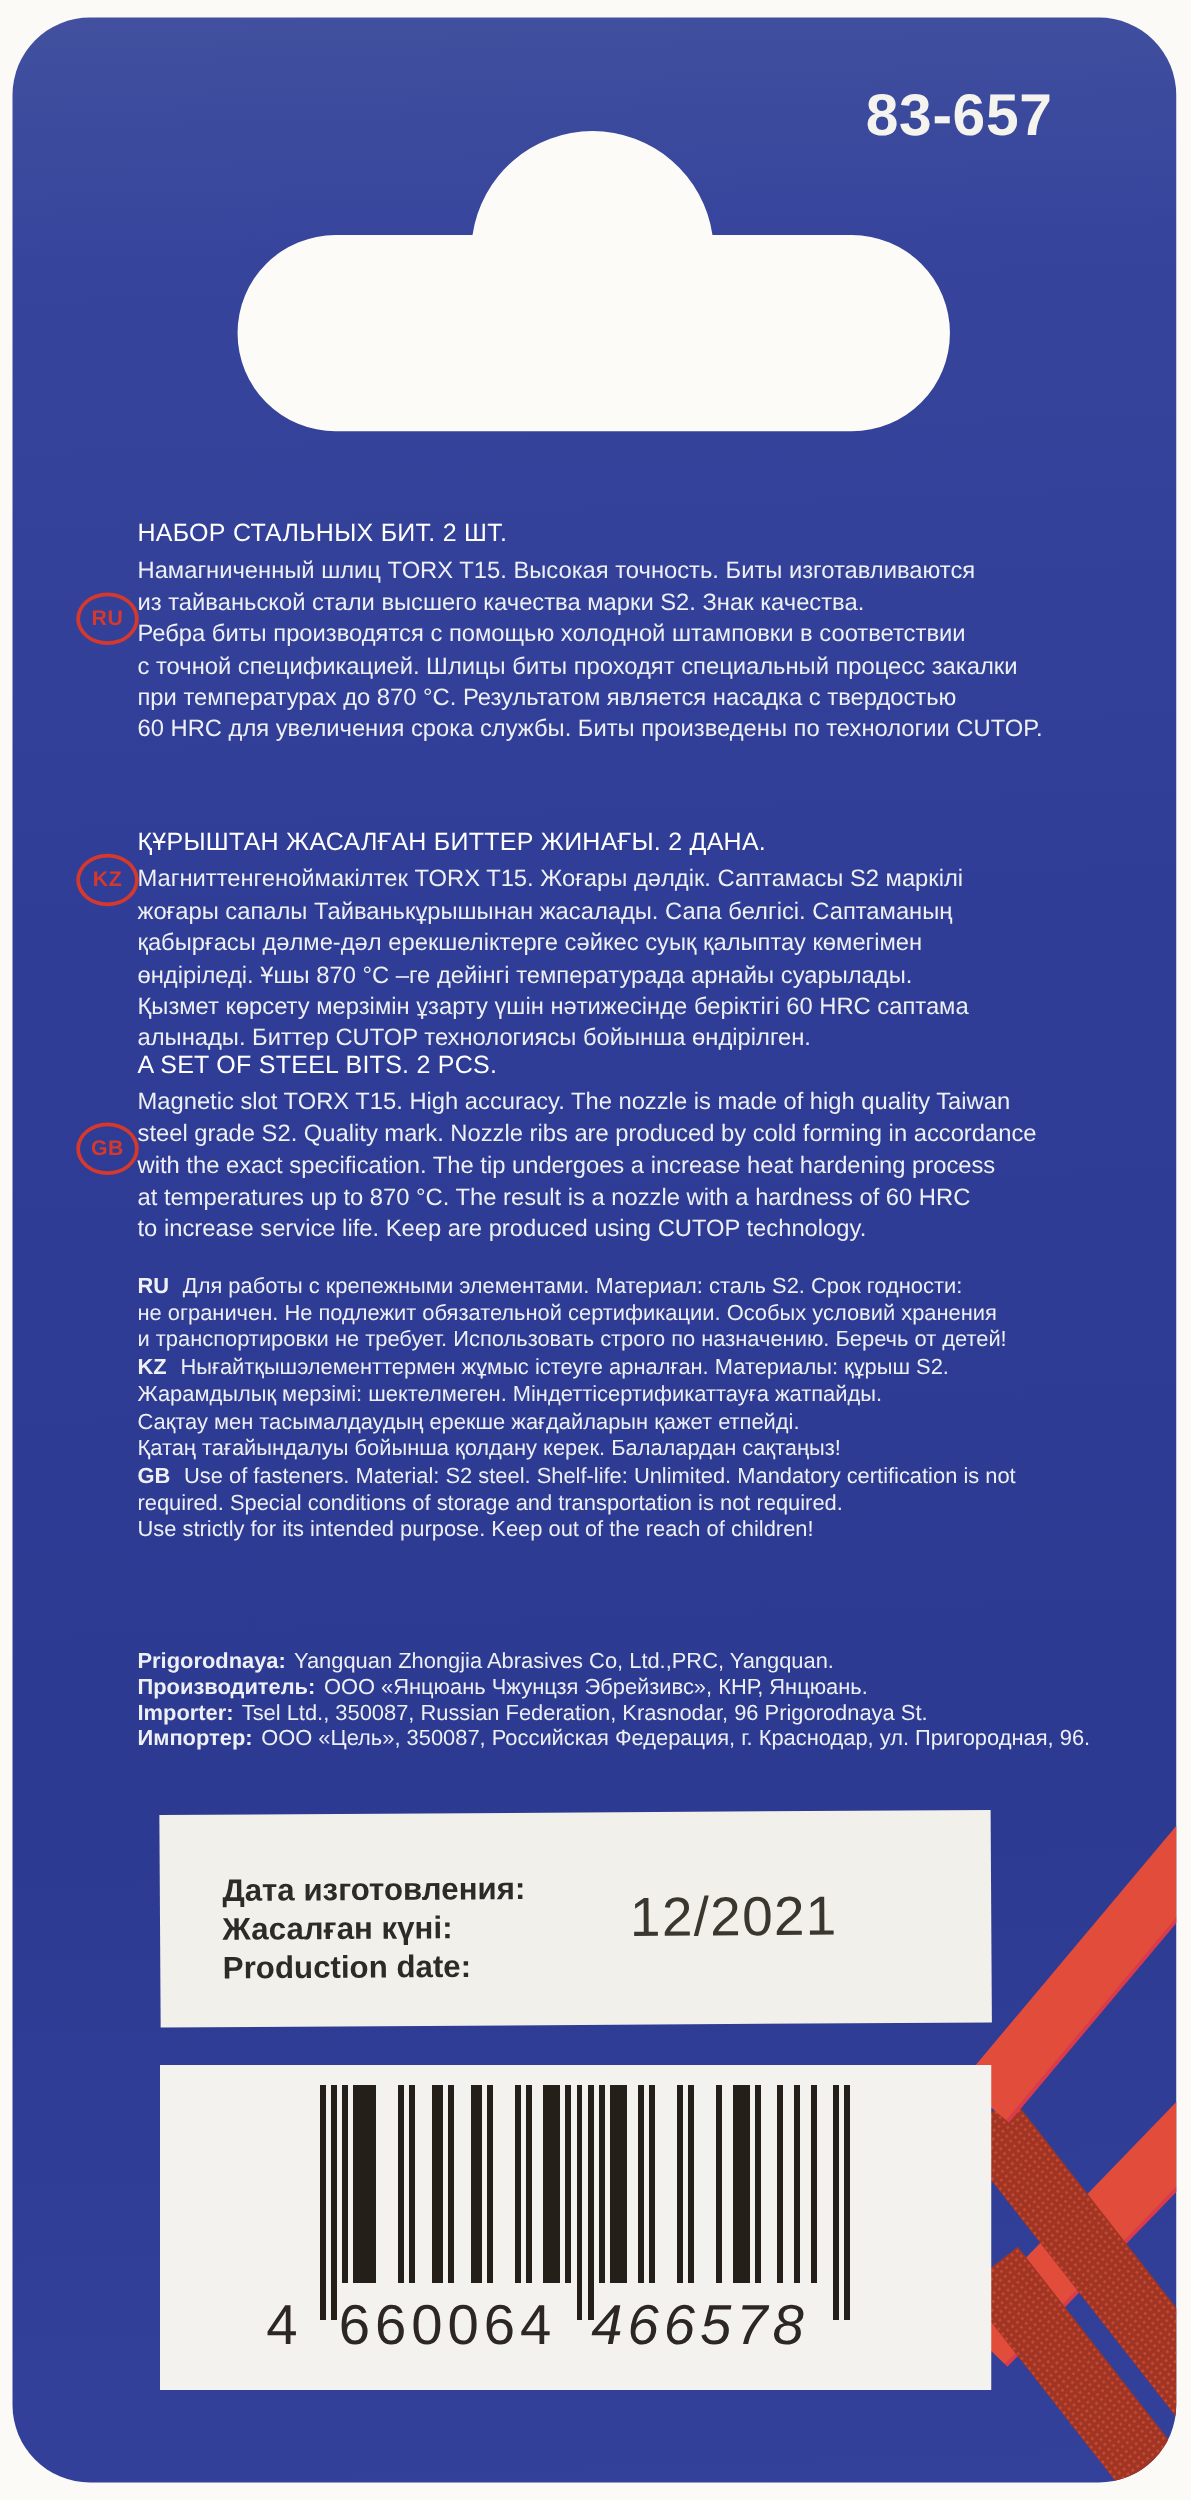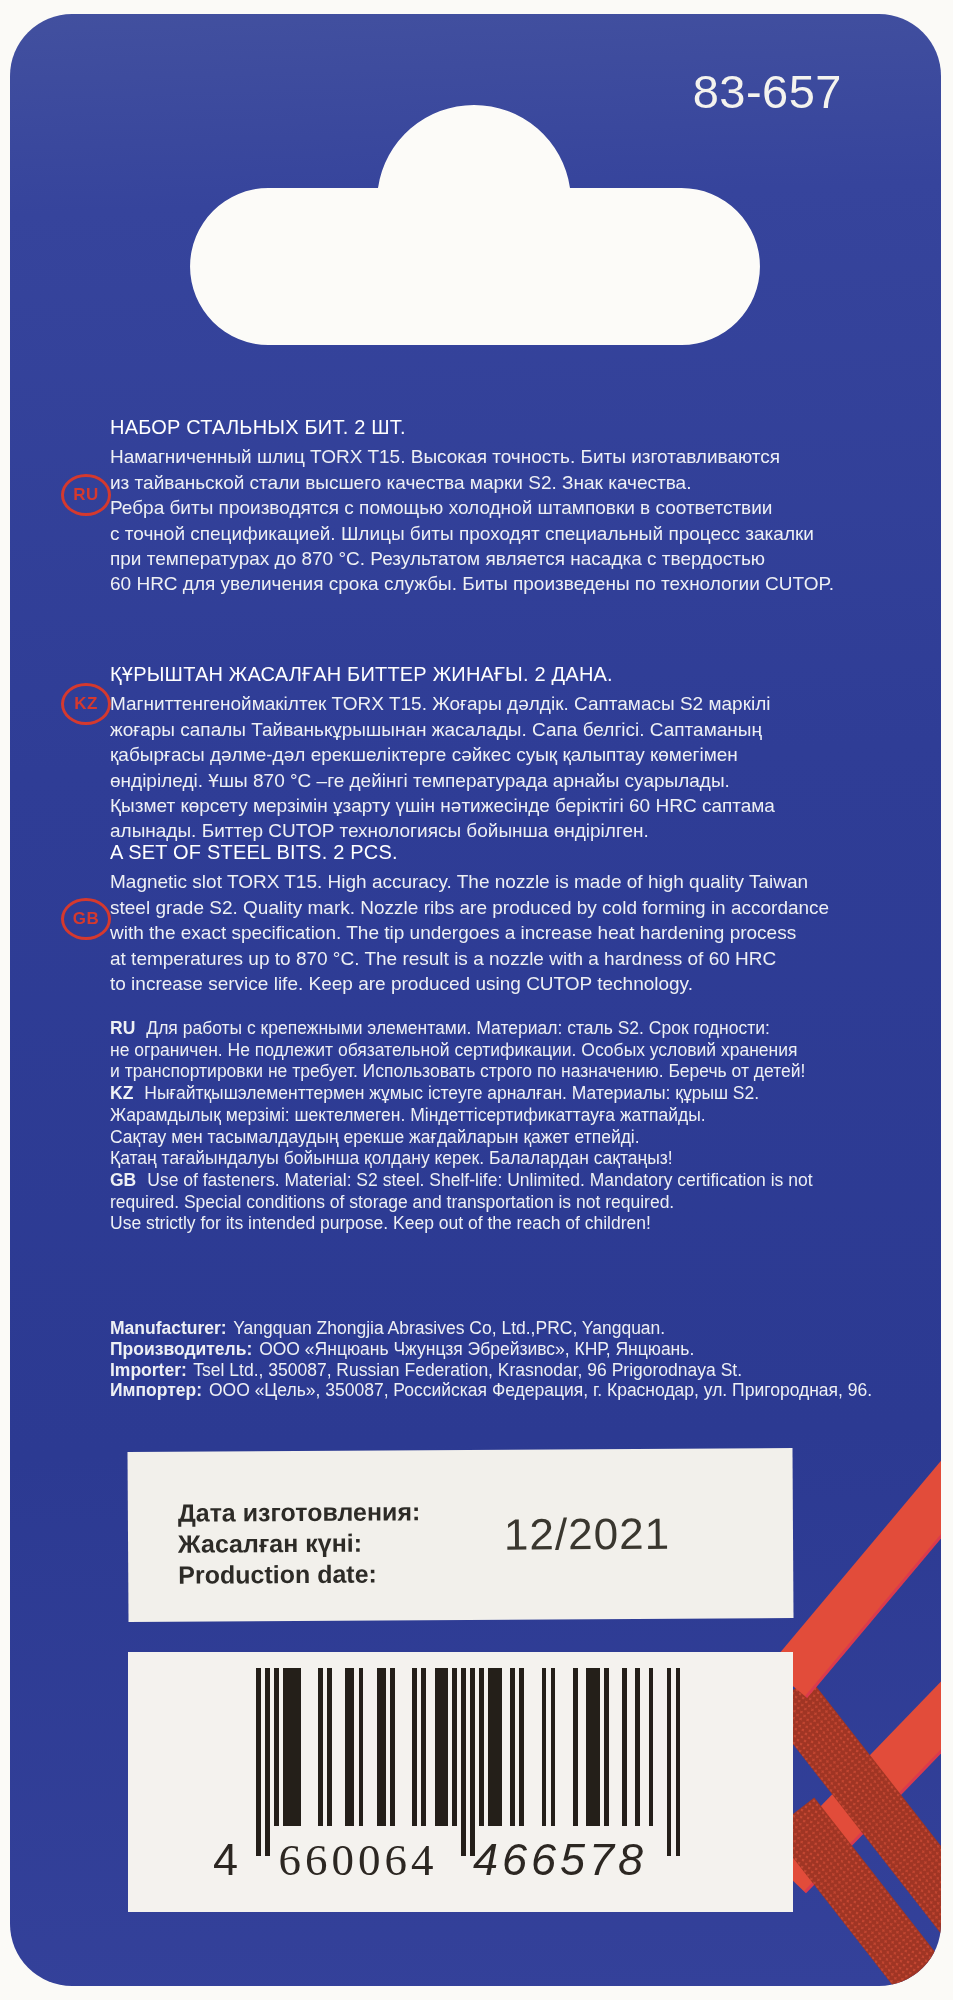--- a/index.html
+++ b/index.html
@@ -11,21 +11,21 @@
   .card{
     position:absolute;left:10px;top:14px;width:931px;height:1972px;
     border-radius:62px;overflow:hidden;
     background:linear-gradient(178deg,#42509f 0%,#36449c 10%,#2f3d96 38%,#2c3a92 72%,#34419a 100%);
   }
   
   .euroslot{position:absolute;left:0;top:0;z-index:1;}
   
   .code{
     position:absolute;top:50px;right:99px;z-index:1;
-    font-size:47px;font-weight:normal;color:#f4f3ee;letter-spacing:0.5px;
+    font-size:47px;font-weight:bold;color:#f4f3ee;letter-spacing:0.5px;
   }
   
   .badge{
     position:absolute;left:51px;width:44px;height:36px;z-index:1;
     border:3px solid var(--accent-red,#d5392e);border-radius:50%;
     color:var(--accent-red,#d5392e);font-weight:bold;font-size:17px;
     display:flex;align-items:center;justify-content:center;letter-spacing:.5px;
   }
   .badge-ru{top:460px}.badge-kz{top:669px}.badge-gb{top:884px}
   
@@ -61,21 +61,21 @@
                    color:#2d2b27;line-height:31px;}
   .datebox .labels .tline{font-weight:bold;}
   .stamp{position:absolute;left:376px;top:60px;font-size:44px;color:#3a372f;letter-spacing:1px;}
   .barcodebox{
     position:absolute;left:118px;top:1638px;width:665px;height:260px;z-index:2;
     background:#f4f2ee;
   }
   #barcode-svg{position:absolute;left:128px;top:16px;width:424px;height:192px;overflow:visible;}
   .bcd{position:absolute;top:182px;font-size:45px;color:#2c2722;}
   .bcd1{left:62px;width:48px;text-align:right;}
-  .bcd2{left:140px;width:180px;text-align:center;letter-spacing:4px;font-family:Liberation Serif, serif;}
+  .bcd2{left:140px;width:180px;text-align:center;letter-spacing:4px;}
   .bcd3{left:340px;width:184px;text-align:center;letter-spacing:4px;font-style:italic;}
 </style>
 </head>
 <body>
 
 <div class="card">
 
   <div class="stripes">
     <div class="stripe s-bright st-b2"></div>
     <div class="stripe s-dark st-d1"></div>
@@ -136,21 +136,21 @@
       <div class="tline"><b>KZ</b>Нығайтқышэлементтермен жұмыс істеуге арналған. Материалы: құрыш S2.</div>
       <div class="tline">Жарамдылық мерзімі: шектелмеген. Міндеттісертификаттауға жатпайды.</div>
       <div class="tline">Сақтау мен тасымалдаудың ерекше жағдайларын қажет етпейді.</div>
       <div class="tline">Қатаң тағайындалуы бойынша қолдану керек. Балалардан сақтаңыз!</div>
       <div class="tline"><b>GB</b>Use of fasteners. Material: S2 steel. Shelf-life: Unlimited. Mandatory certification is not</div>
       <div class="tline">required. Special conditions of storage and transportation is not required.</div>
       <div class="tline">Use strictly for its intended purpose. Keep out of the reach of children!</div>
     </div>
 
   <div class="manu">
-      <div class="tline"><b>Manufacturer:</b> Yangquan Zhongjia Abrasives Co, Ltd.,PRC, Yangquan.</div>
+      <div class="tline"><b>Prigorodnaya:</b> Yangquan Zhongjia Abrasives Co, Ltd.,PRC, Yangquan.</div>
       <div class="tline"><b>Производитель:</b> ООО «Янцюань Чжунцзя Эбрейзивс», КНР, Янцюань.</div>
       <div class="tline"><b>Importer:</b> Tsel Ltd., 350087, Russian Federation, Krasnodar, 96 Prigorodnaya St.</div>
       <div class="tline"><b>Импортер:</b> ООО «Цель», 350087, Российская Федерация, г. Краснодар, ул. Пригородная, 96.</div>
     </div>
 
   <div class="datebox">
     <div class="labels">
         <div class="tline">Дата изготовления:</div>
         <div class="tline">Жасалған күні:</div>
         <div class="tline">Production date:</div>

